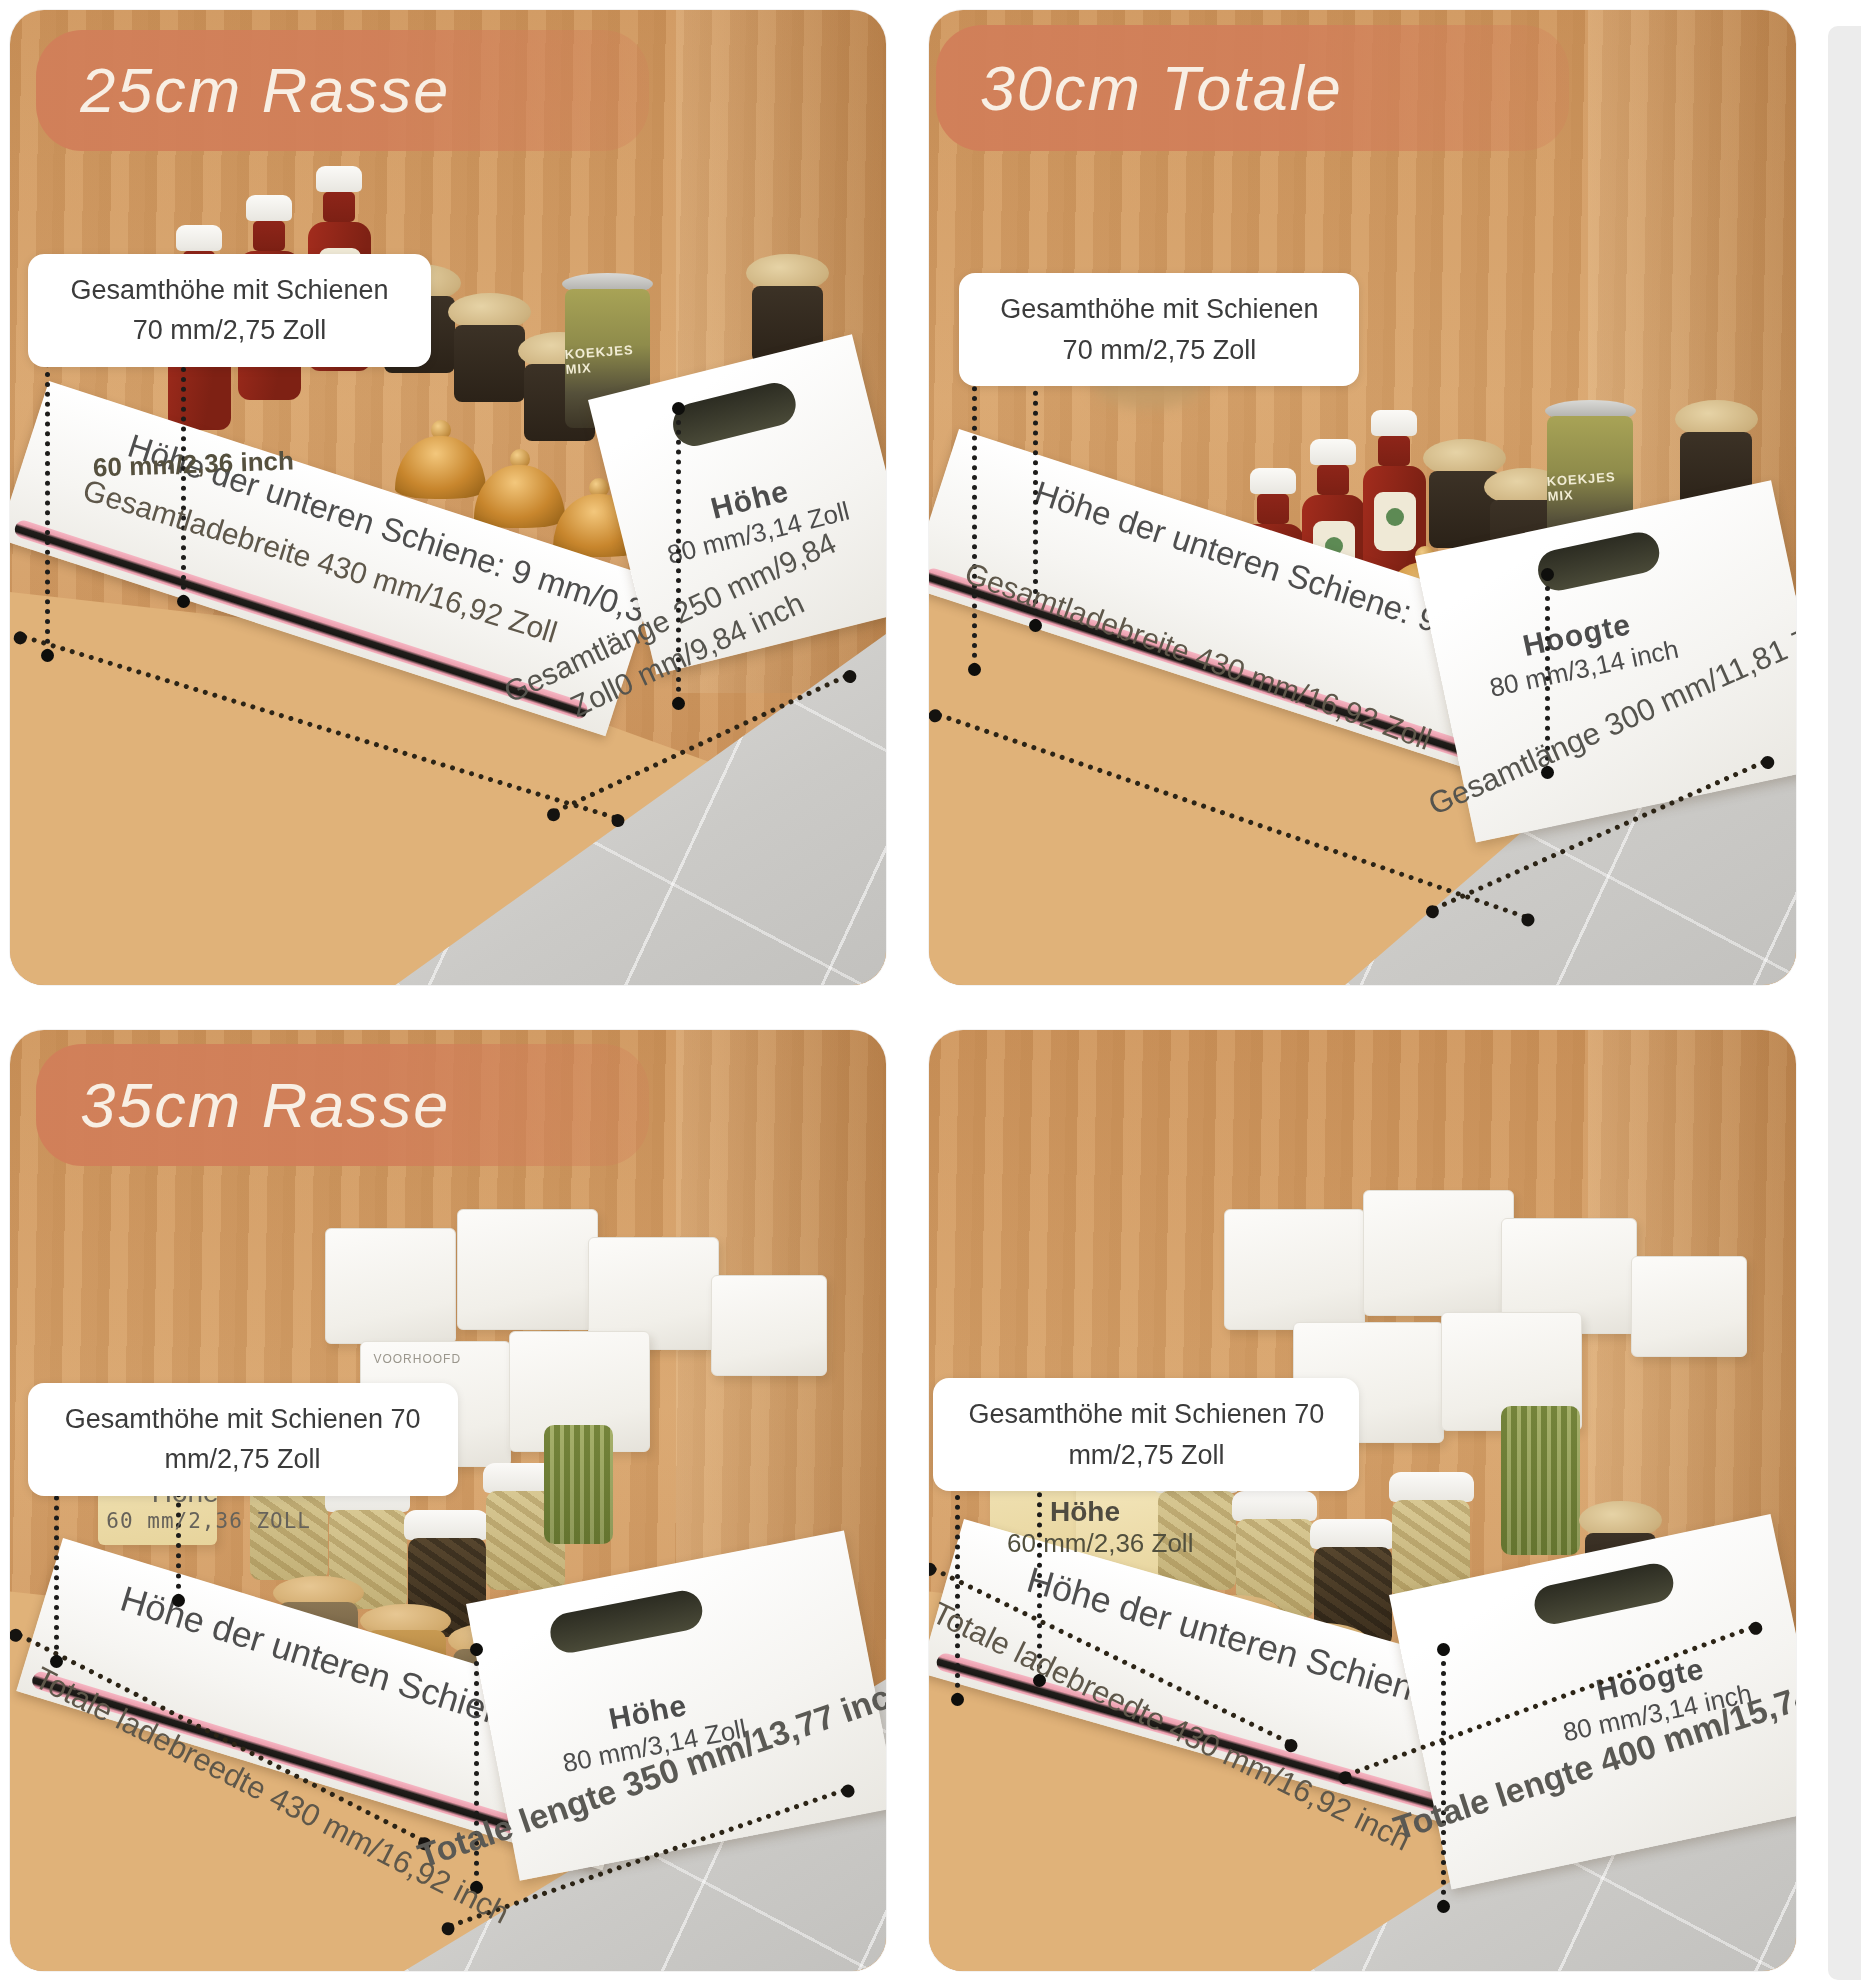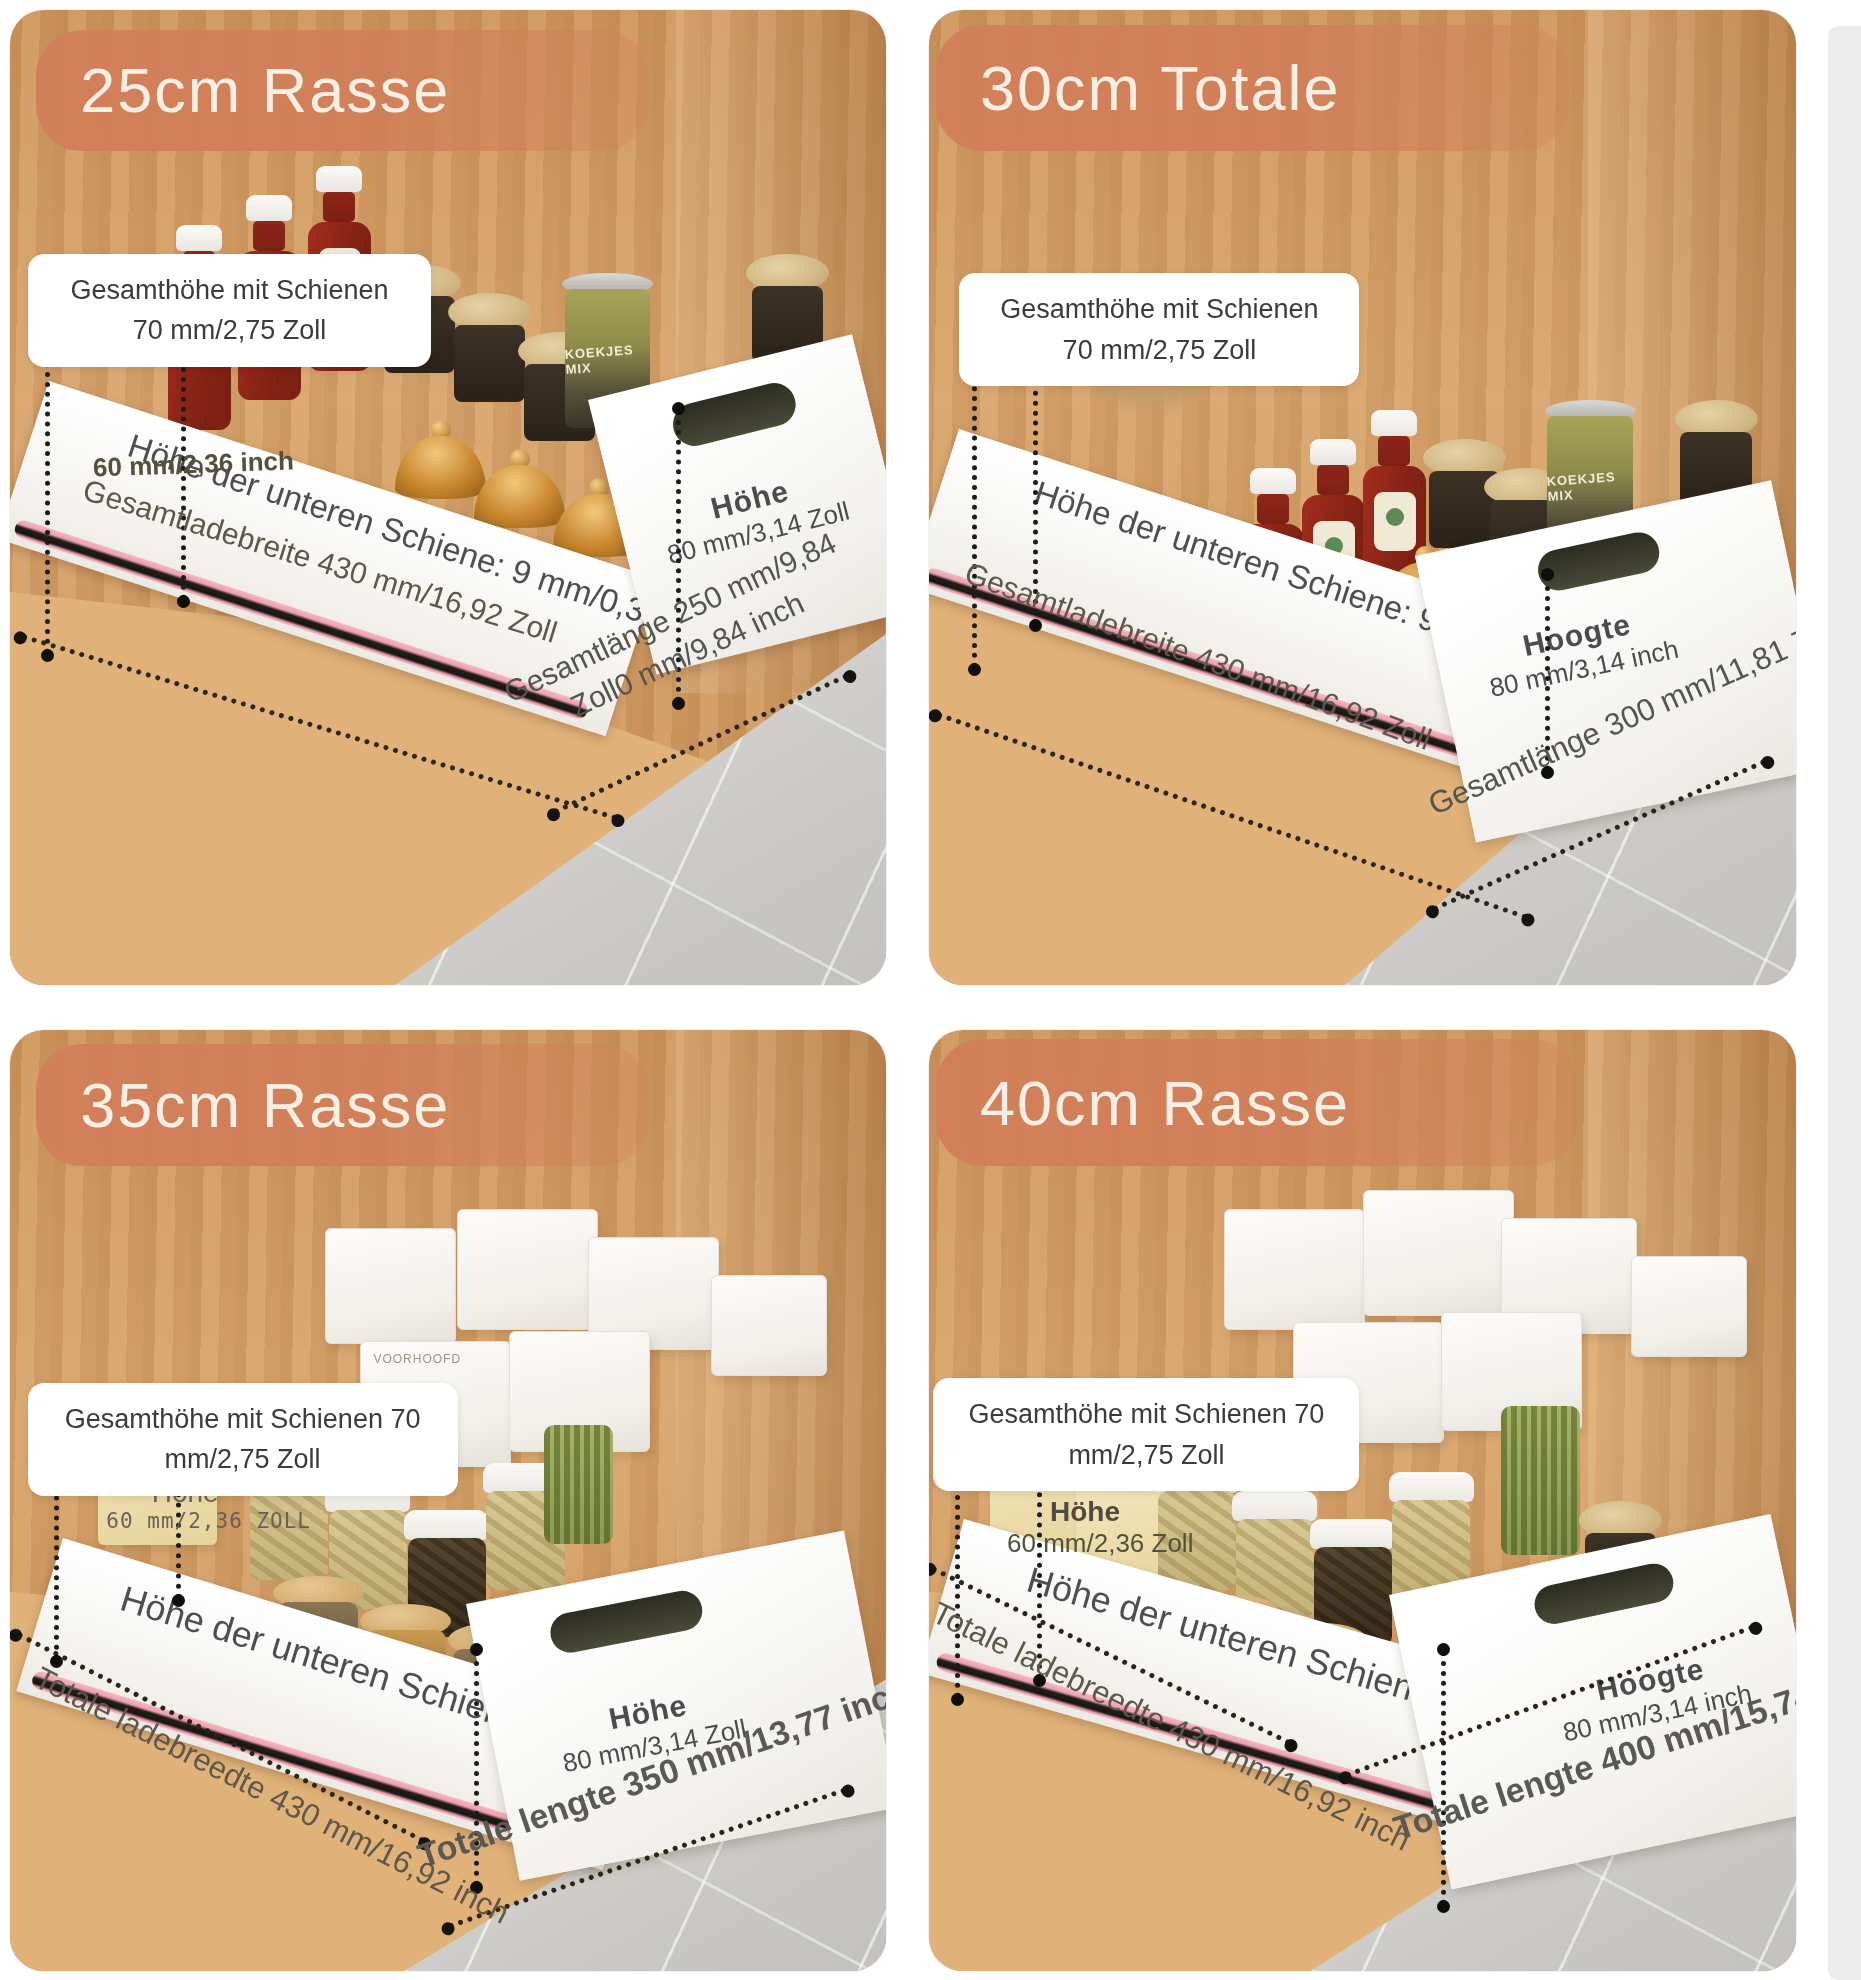--- a/index.html
+++ b/index.html
@@ -26,21 +26,21 @@
     background-color:#e0b279;
     clip-path:polygon(0 16%, 38% 24%, 100% 66%, 100% 100%, 0 100%);}
   .tile{position:absolute;right:0;bottom:0;
     background:
       repeating-linear-gradient(115deg, rgba(255,255,255,.55) 0 3px, rgba(255,255,255,0) 3px 178px),
       repeating-linear-gradient(28deg, rgba(255,255,255,.45) 0 3px, rgba(255,255,255,0) 3px 218px),
       linear-gradient(150deg,#dedddb 0%,#cbcac7 60%,#c2c1be 100%);
     clip-path:polygon(100% 0, 0 100%, 100% 100%);}
 
   .banner{position:absolute;display:flex;align-items:center;border-radius:46px;
-    background:linear-gradient(90deg, rgba(209,127,89,.97) 0%, rgba(209,127,89,.95) 55%, rgba(209,127,89,.55) 82%, rgba(209,127,89,.28) 100%);}
+    background:linear-gradient(90deg, rgba(209,127,89,.97) 0%, rgba(209,127,89,.95) 55%, rgba(209,127,89,.55) 82%, rgba(209,127,89,.28) 100%);font-style:italic;}
   .banner .t{font-size:63px;color:#f8efe4;letter-spacing:2px;padding-left:44px;white-space:nowrap;}
 
   .infobox{position:absolute;background:#ffffff;border-radius:16px;padding:16px 18px;
     text-align:center;color:#3b3b3b;font-size:27px;line-height:1.5;font-weight:500;
     box-shadow:0 2px 8px rgba(0,0,0,.10);z-index:7;}
   .infobox span{display:block;white-space:nowrap;}
 
   .vline{position:absolute;width:0;border-left:5px dotted #1d1c1a;z-index:6;}
   .vline::before,.vline::after{content:"";position:absolute;left:-9px;width:13px;height:13px;border-radius:50%;background:#0e0e0c;}
   .vline::before{top:-8px;}
@@ -454,23 +454,20 @@
       <span class="l2">80 mm/3,14 inch</span>
     </div>
   </div>
 
   <div class="vline" style="left:3%;top:40%;height:31%;"></div>
   <div class="vline" style="left:12.5%;top:47%;height:22%;"></div>
   <div class="vline" style="left:59%;top:66%;height:27%;"></div>
   <div class="dline" style="left:0.5%;top:57%;width:46%;transform:rotate(26deg);"></div>
   <div class="dline" style="left:48%;top:79%;width:50%;transform:rotate(-20deg);"></div>
 
-  <div class="banner" style="left:0.8%;top:1%;width:74%;height:13.5%;">
-    <span class="t">40cm Rasse</span>
-  </div>
   <div class="infobox" style="left:0.5%;top:37%;width:45%;">
     <span>Gesamthöhe mit Schienen 70</span>
     <span>mm/2,75 Zoll</span>
   </div>
   <div class="innerlab" style="left:9%;top:49.5%;text-align:center;width:18%;">
     <span style="font-size:28px;font-weight:700;color:#4f4b40;">Höhe</span>
     <span style="font-size:26px;color:#52503e;">60 mm/2,36 Zoll</span>
   </div>
   <div class="diag widthlab" style="left:1.5%;top:60%;transform:rotate(26deg);font-size:31px;">Totale ladebreedte 430 mm/16,92 inch</div>
   <div class="diag lenlab" style="left:53%;top:83%;transform:rotate(-18deg);font-size:34px;font-weight:600;color:#5a5954;">

